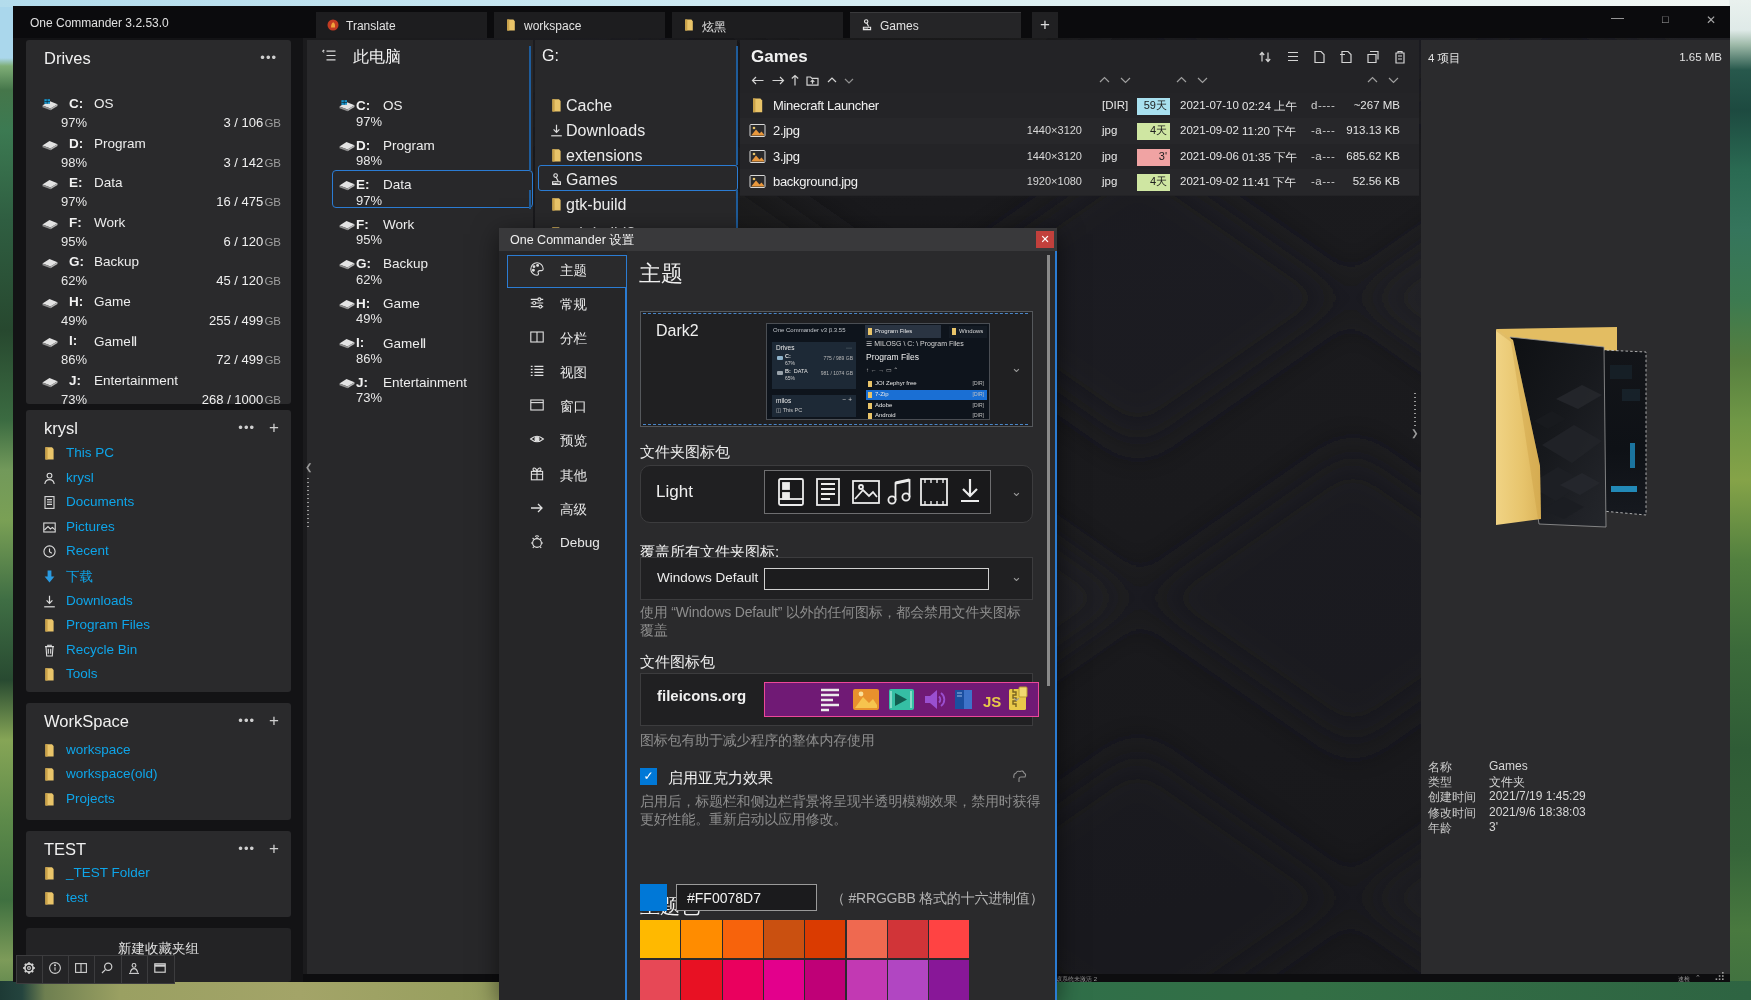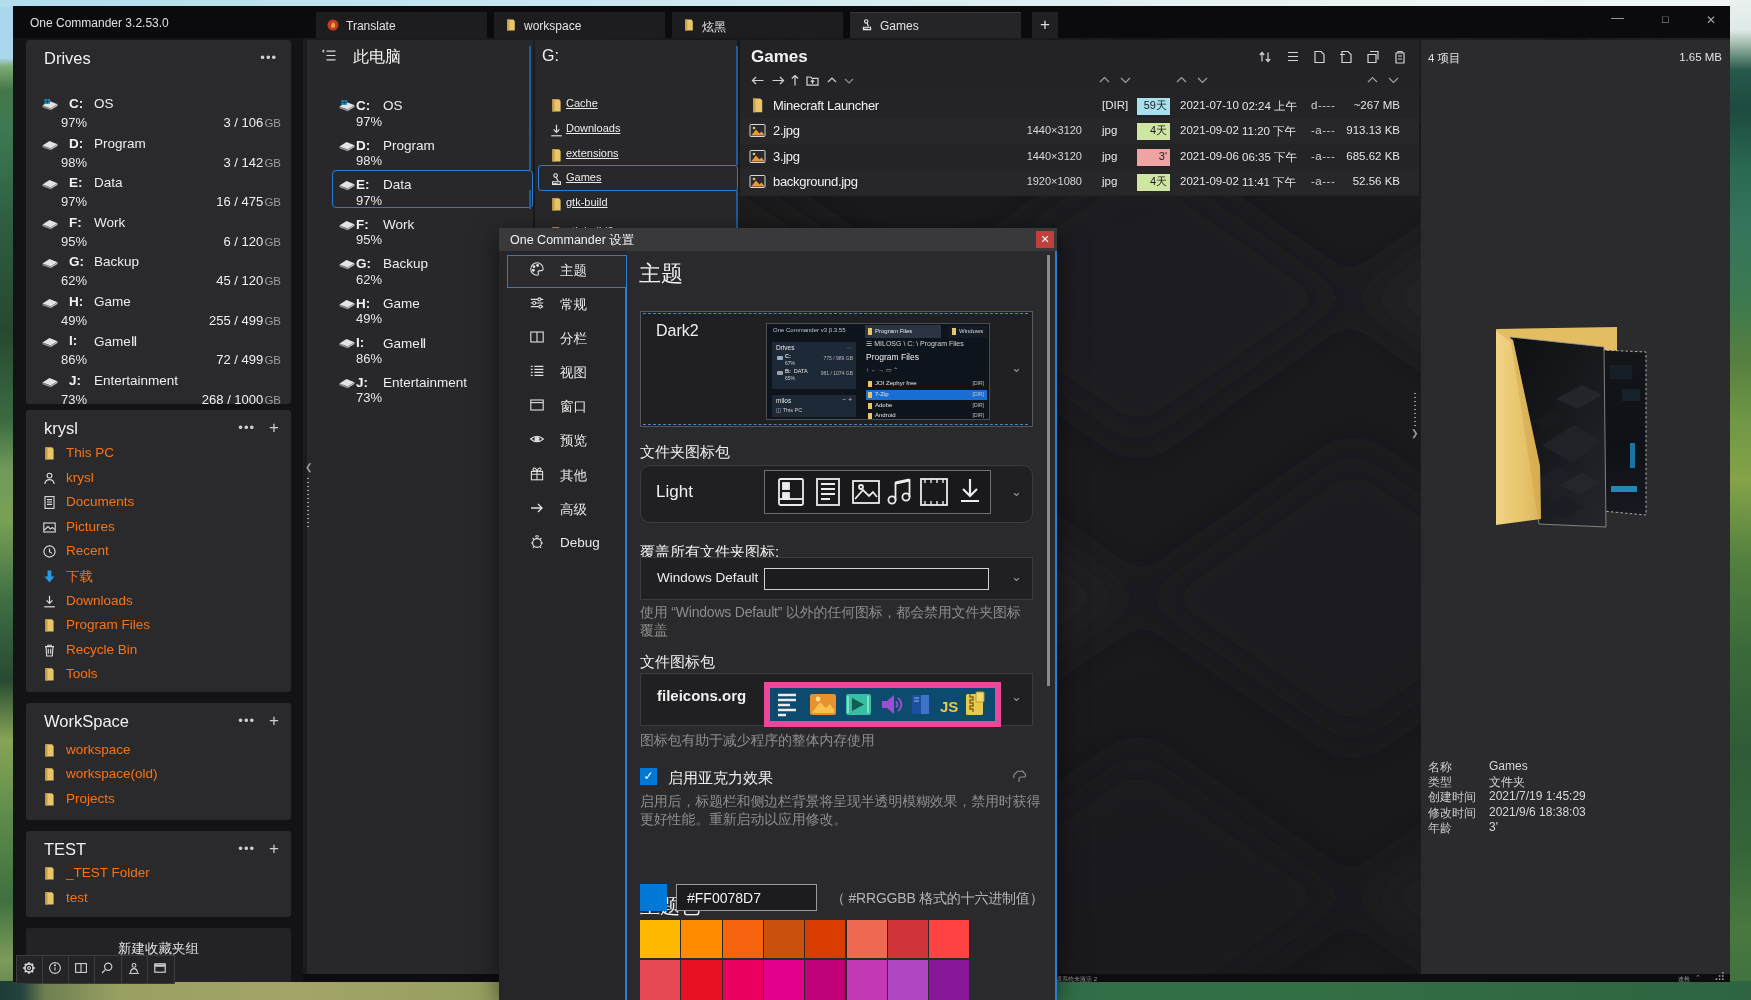--- a/index.html
+++ b/index.html
@@ -28,32 +28,32 @@
 .pplus{position:absolute;right:12px;top:8px;color:#cfcfcf;font-size:17px;font-weight:300;}
 .drow{position:absolute;left:0;width:100%;height:39px;}
 .drow .dicon{position:absolute;left:15px;top:2px;width:18px;height:13px;}
 .drow .dletter{position:absolute;left:43px;top:0px;font-size:13.5px;font-weight:700;color:#f2f2f2;}
 .drow .dname{position:absolute;left:68px;top:0px;font-size:13.5px;color:#ededed;}
 .drow .dpct{position:absolute;left:35px;top:19px;font-size:13px;color:#e8e8e8;}
 .drow .dsize{position:absolute;right:10px;top:19px;font-size:13px;color:#f0f0f0;}
 .drow .dsize span{color:#9d9d9d;font-size:11.5px;}
 .frow{position:absolute;left:0;width:100%;height:24.7px;}
 .frow .ficon{position:absolute;left:16px;top:4px;width:15px;height:15px;}
-.frow .flbl{position:absolute;left:40px;top:3px;font-size:13.5px;color:#f97316;}
+.frow .flbl{position:absolute;left:40px;top:3px;font-size:13.5px;color:#0ea5e9;}
 
 .tbtn{position:absolute;top:917px;width:26px;height:27px;background:#242426;border:1px solid #3c3c3e;}
 
 #mainarea{left:290px;top:32px;width:1427px;height:944px;background:#1b1b1d;overflow:hidden;}
 #statusbar{left:290px;top:968px;width:1427px;height:8px;background:#0d0d0f;}
 .col{position:absolute;background:#28282a;}
 
 .colhead{position:absolute;font-size:16px;color:#f2f2f2;}
 .citem{position:absolute;height:25px;}
 .citem .ficon{position:absolute;left:14px;top:4px;width:15px;height:15px;}
-.citem .clbl{position:absolute;left:31px;top:3px;font-size:11px;color:#ececec;text-decoration:underline;}
+.citem .clbl{position:absolute;left:31px;top:3px;font-size:16px;color:#ececec;}
 .c1row{position:absolute;width:100%;height:39.5px;}
 .c1row .dicon{position:absolute;left:31px;top:2px;width:18px;height:13px;}
 .c1row .dletter{position:absolute;left:49px;top:1px;font-size:13.5px;font-weight:700;color:#f2f2f2;}
 .c1row .dname{position:absolute;left:76px;top:1px;font-size:13.5px;color:#ededed;}
 .c1row .dpct{position:absolute;left:49px;top:16.5px;font-size:13px;color:#e8e8e8;}
 .bluebox{position:absolute;border:1.5px solid #2b7cd3;border-radius:4px;}
 .vblue{position:absolute;width:2px;background:#1f5c9a;}
 
 .flrow{position:absolute;left:0;width:100%;height:25.6px;}
 .flrow .ficon2{position:absolute;left:9px;top:4px;width:17px;height:17px;}
@@ -698,21 +698,21 @@
             <svg class="ficon2" viewBox="0 0 17 17">
               <rect x="1" y="2.5" width="15" height="12" rx="1" fill="#2a2a2c" stroke="#d8d8d8" stroke-width="1"></rect>
               <path d="M2.2 13.5 L7 7.5 L10.5 11.5 L12.5 9.5 L15 12.5 L15 13.5Z" fill="#e8973c"></path>
               <circle cx="5" cy="6" r="1.3" fill="#e8c469"></circle>
             </svg>
             <div class="fname">3.jpg</div>
             <div class="fdim">1440×3120</div>
             <div class="ftype" style="">jpg</div>
             <div class="fbadge" style="background:#f0a3a3;"><span>3'</span></div>
             <div class="fdate">2021-09-06</div>
-            <div class="ftime">06:35 下午</div>
+            <div class="ftime">01:35 下午</div>
             <div class="fattr">-a---</div>
             <div class="fsize">685.62 KB</div>
           </div>
           <div class="flrow" style="top:129.3px;background:#27272a;">
             <svg class="ficon2" viewBox="0 0 17 17">
               <rect x="1" y="2.5" width="15" height="12" rx="1" fill="#2a2a2c" stroke="#d8d8d8" stroke-width="1"></rect>
               <path d="M2.2 13.5 L7 7.5 L10.5 11.5 L12.5 9.5 L15 12.5 L15 13.5Z" fill="#e8973c"></path>
               <circle cx="5" cy="6" r="1.3" fill="#e8c469"></circle>
             </svg>
             <div class="fname">background.jpg</div>
@@ -990,21 +990,21 @@
         <div class="dbox" style="top:306px;height:41px;">
           <div style="position:absolute;left:16px;top:12px;font-size:13.5px;color:#efefef;">Windows Default</div>
           <div style="position:absolute;left:123px;top:10px;width:223px;height:20px;border:1px solid #d0d0d0;background:#1c1c1e;"></div>
           <div class="chev" style="left:370px;top:11px;">⌄</div>
         </div>
         <div class="dgray" style="left:13px;top:353px;">使用 “Windows Default” 以外的任何图标，都会禁用文件夹图标</div>
         <div class="dgray" style="left:13px;top:371px;">覆盖</div>
         <div class="dsec" style="left:13px;top:402px;">文件图标包</div>
         <div class="dbox" style="top:422px;height:51px;">
           <div style="position:absolute;left:16px;top:13px;font-size:15px;font-weight:700;color:#efefef;">fileicons.org</div>
-          <div class="istrip" style="left:123px;top:8px;width:225px;height:33px;border:6px solid #ec4899;background:#0c4a6e;"><svg width="225" height="33" viewBox="0 0 225 33">
+          <div class="istrip" style="left:123px;top:8px;width:225px;height:33px;border:1px solid #ec4899;background:#701a75;padding-left:48px;"><svg width="225" height="33" viewBox="0 0 225 33">
               <g>
 <g stroke="#ececec" stroke-width="2.2" fill="none">
                   <path d="M8 7h18M8 12h18M8 17h12M8 22h18M8 27h8" stroke-width="2.6"></path>
                 </g>
 <rect x="40" y="6" width="26" height="21" rx="2" fill="#e8912d"></rect>
                 <path d="M42 25 L50 14 L56 20 L60 16 L64 22 L64 25Z" fill="#f6c44e"></path>
                 <circle cx="48" cy="11" r="2.4" fill="#fae09a"></circle>
 <rect x="76" y="6" width="25" height="21" rx="2" fill="#35bfa4"></rect>
                 <path d="M82 10 L82 23 L94 16.5Z" fill="#115e50"></path>
                 <path d="M78 8v17M98 8v17" stroke="#9ae2d2" stroke-width="1.6"></path>

